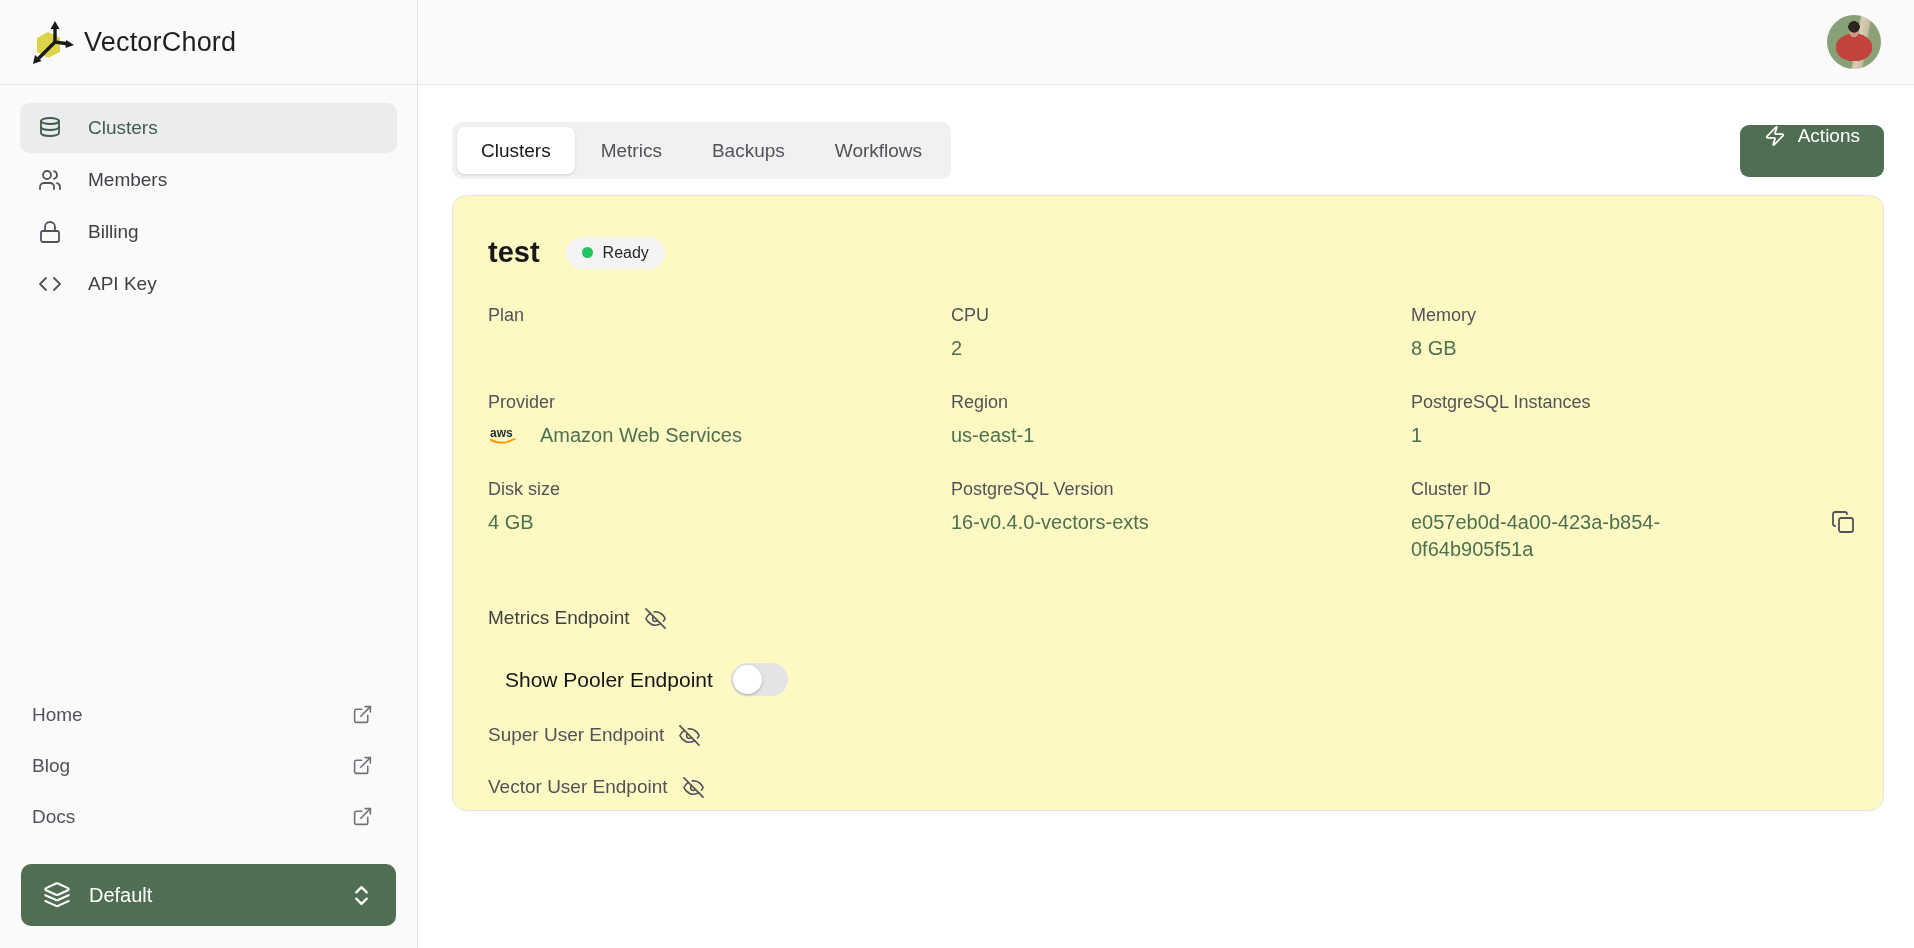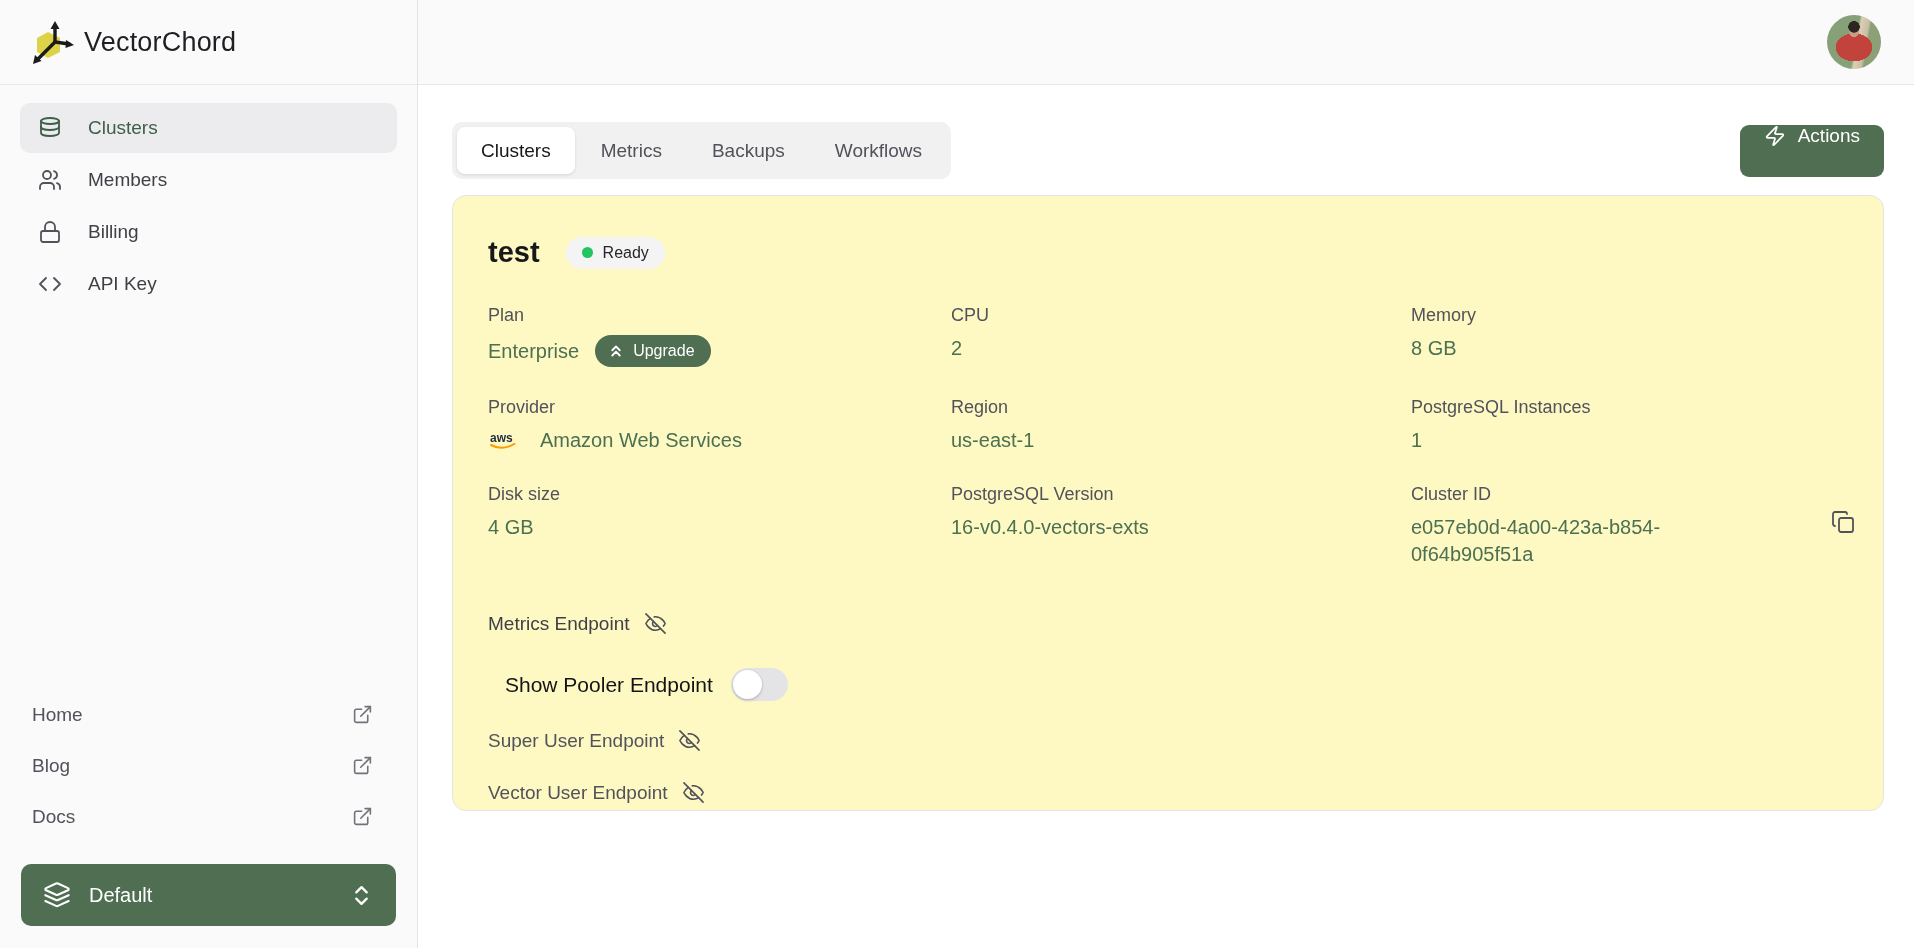--- a/index.html
+++ b/index.html
@@ -110,21 +110,21 @@
   }
   .upgrade-btn .chevrons-up { width:18px; height:18px; }
   .aws-logo { width:34px; height:22px; margin-right:2px; }
 
   .copy-btn {
     position:absolute; right:24px; top:310px; background:transparent; border:none;
     cursor:pointer; color:#52525b; padding:4px;
   }
   .copy-btn svg { width:24px; height:24px; }
 
-  .endpoint-row { display:flex; align-items:center; gap:14px; }
+  .endpoint-row { display:flex; gap:14px; }
   .metrics-row { margin-top:44px; }
   .endpoint-label { font-size:19px; color:#3f3f46; }
   .endpoint-label.muted { color:#52525b; }
   .eye-off { width:23px; height:23px; color:#52525b; cursor:pointer; }
 
   .pooler-row { margin-top:33px; display:flex; align-items:center; gap:18px; }
   .pooler-label { font-size:21px; color:#141417;margin-left:17px; }
   .toggle {
     width:57px; height:33px; background:#e4e4e7; border-radius:17px; border:none;
     position:relative; cursor:pointer;
@@ -261,30 +261,20 @@
         <div class="status-badge">
           <span class="status-dot"></span>
           <span class="status-text">Ready</span>
         </div>
       </div>
 
       <div class="fields-grid">
 
         <div class="field">
           <div class="field-label">Plan</div>
-          <div class="field-value-row">
-            <span class="field-value">Enterprise</span>
-            <button class="upgrade-btn">
-              <svg class="chevrons-up" viewBox="0 0 24 24" fill="none" stroke="currentColor" stroke-width="2.4" stroke-linecap="round" stroke-linejoin="round">
-                <path d="m17 11-5-5-5 5"></path>
-                  <path d="m17 18-5-5-5 5"></path>
-              </svg>
-              <span>Upgrade</span>
-            </button>
-          </div>
         </div>
 
         <div class="field">
           <div class="field-label">CPU</div>
           <div class="field-value">2</div>
         </div>
 
         <div class="field">
           <div class="field-label">Memory</div>
           <div class="field-value">8 GB</div>

